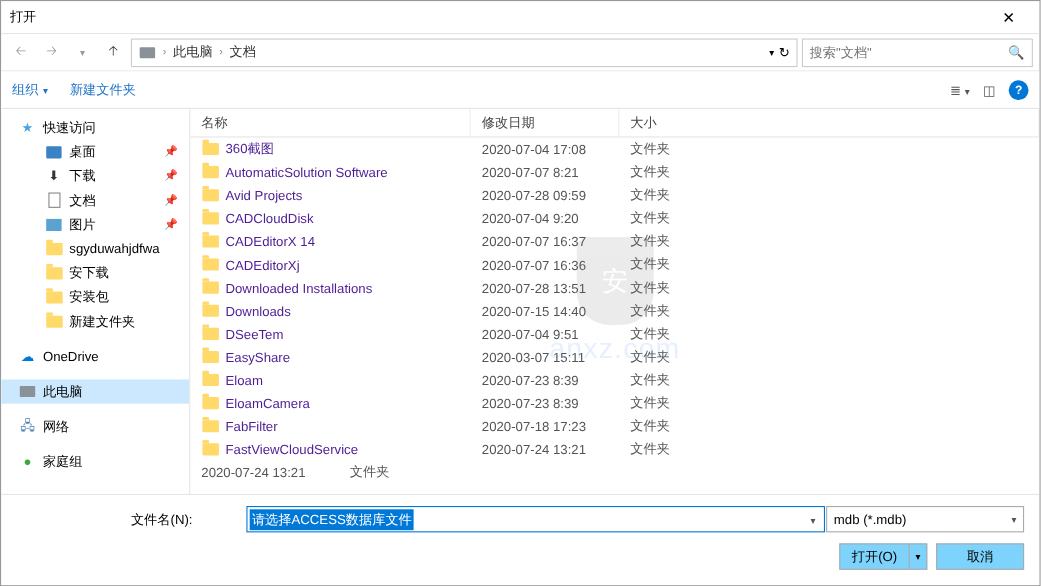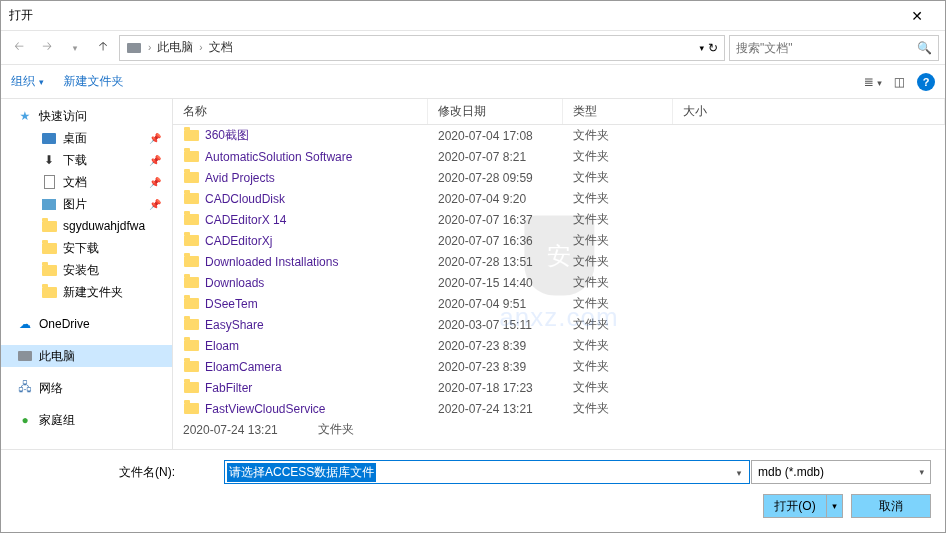--- a/index.html
+++ b/index.html
@@ -192,21 +192,20 @@
     <div class="side-item">
         <span class="icon icon-home">●</span>
         <span>家庭组</span>
       </div>
   </div>
 
   <div class="filearea">
     <div class="cols">
       <div class="col c-name">名称</div>
       <div class="col c-date">修改日期</div>
-      <div class="col c-type">类型</div>
       <div class="col c-size">大小</div>
     </div>
     <div class="files" id="files">
         <div class="row">
           <div class="cell c-name">
             <span class="icon">
               <span class="icon-folder"></span>
             </span>
             <span>360截图</span>
           </div>

